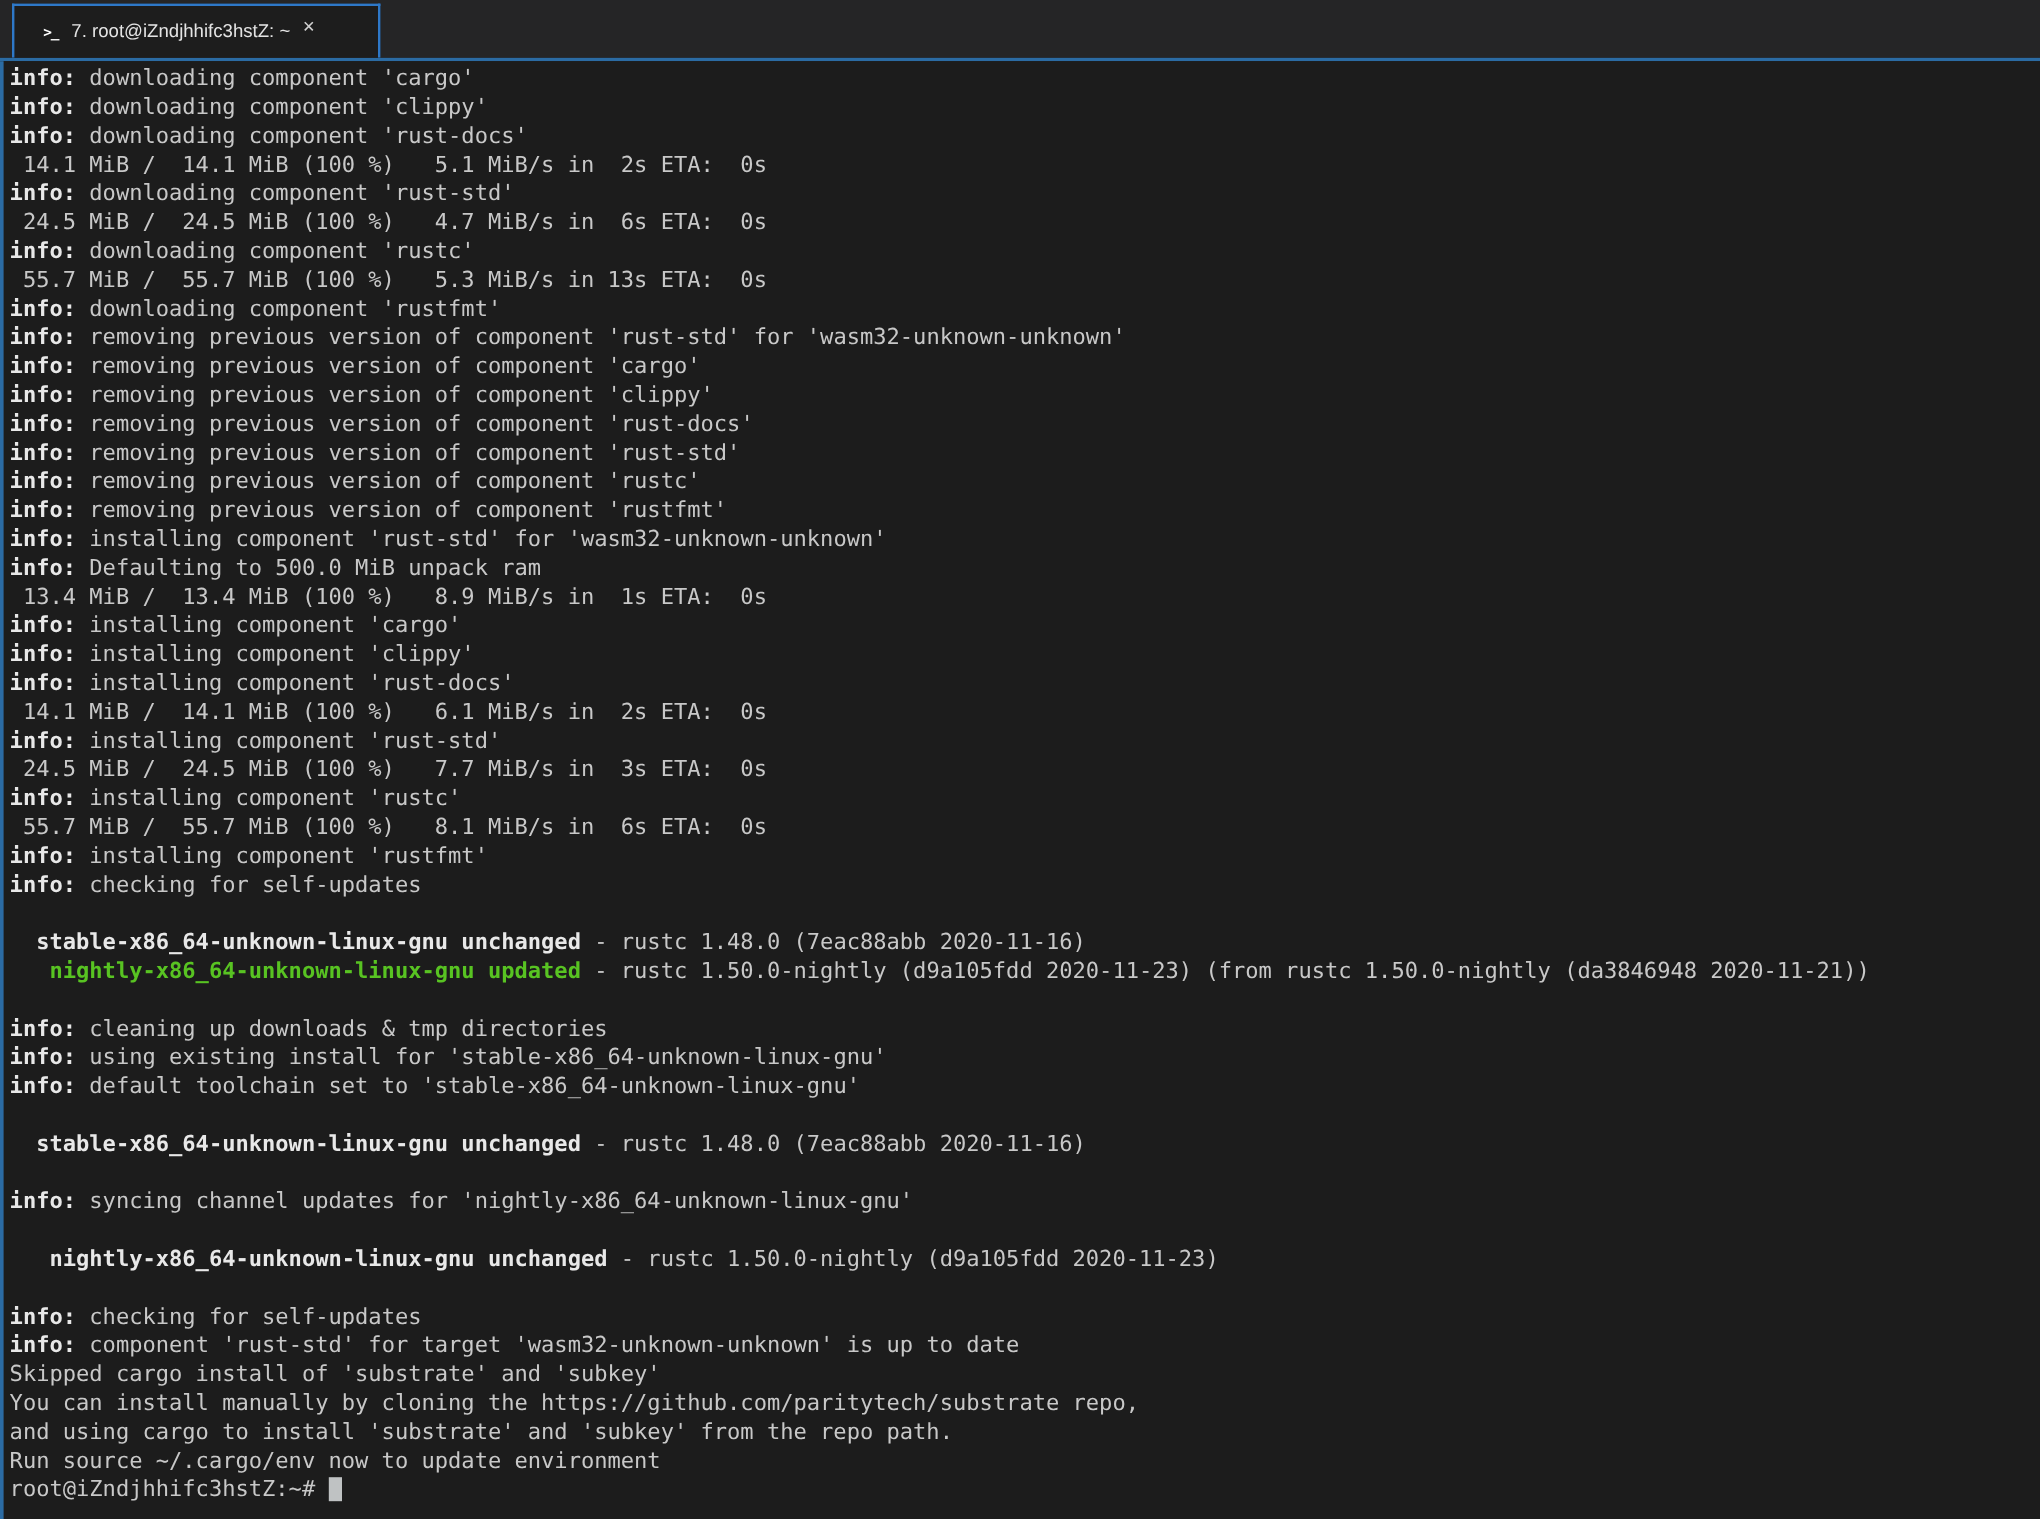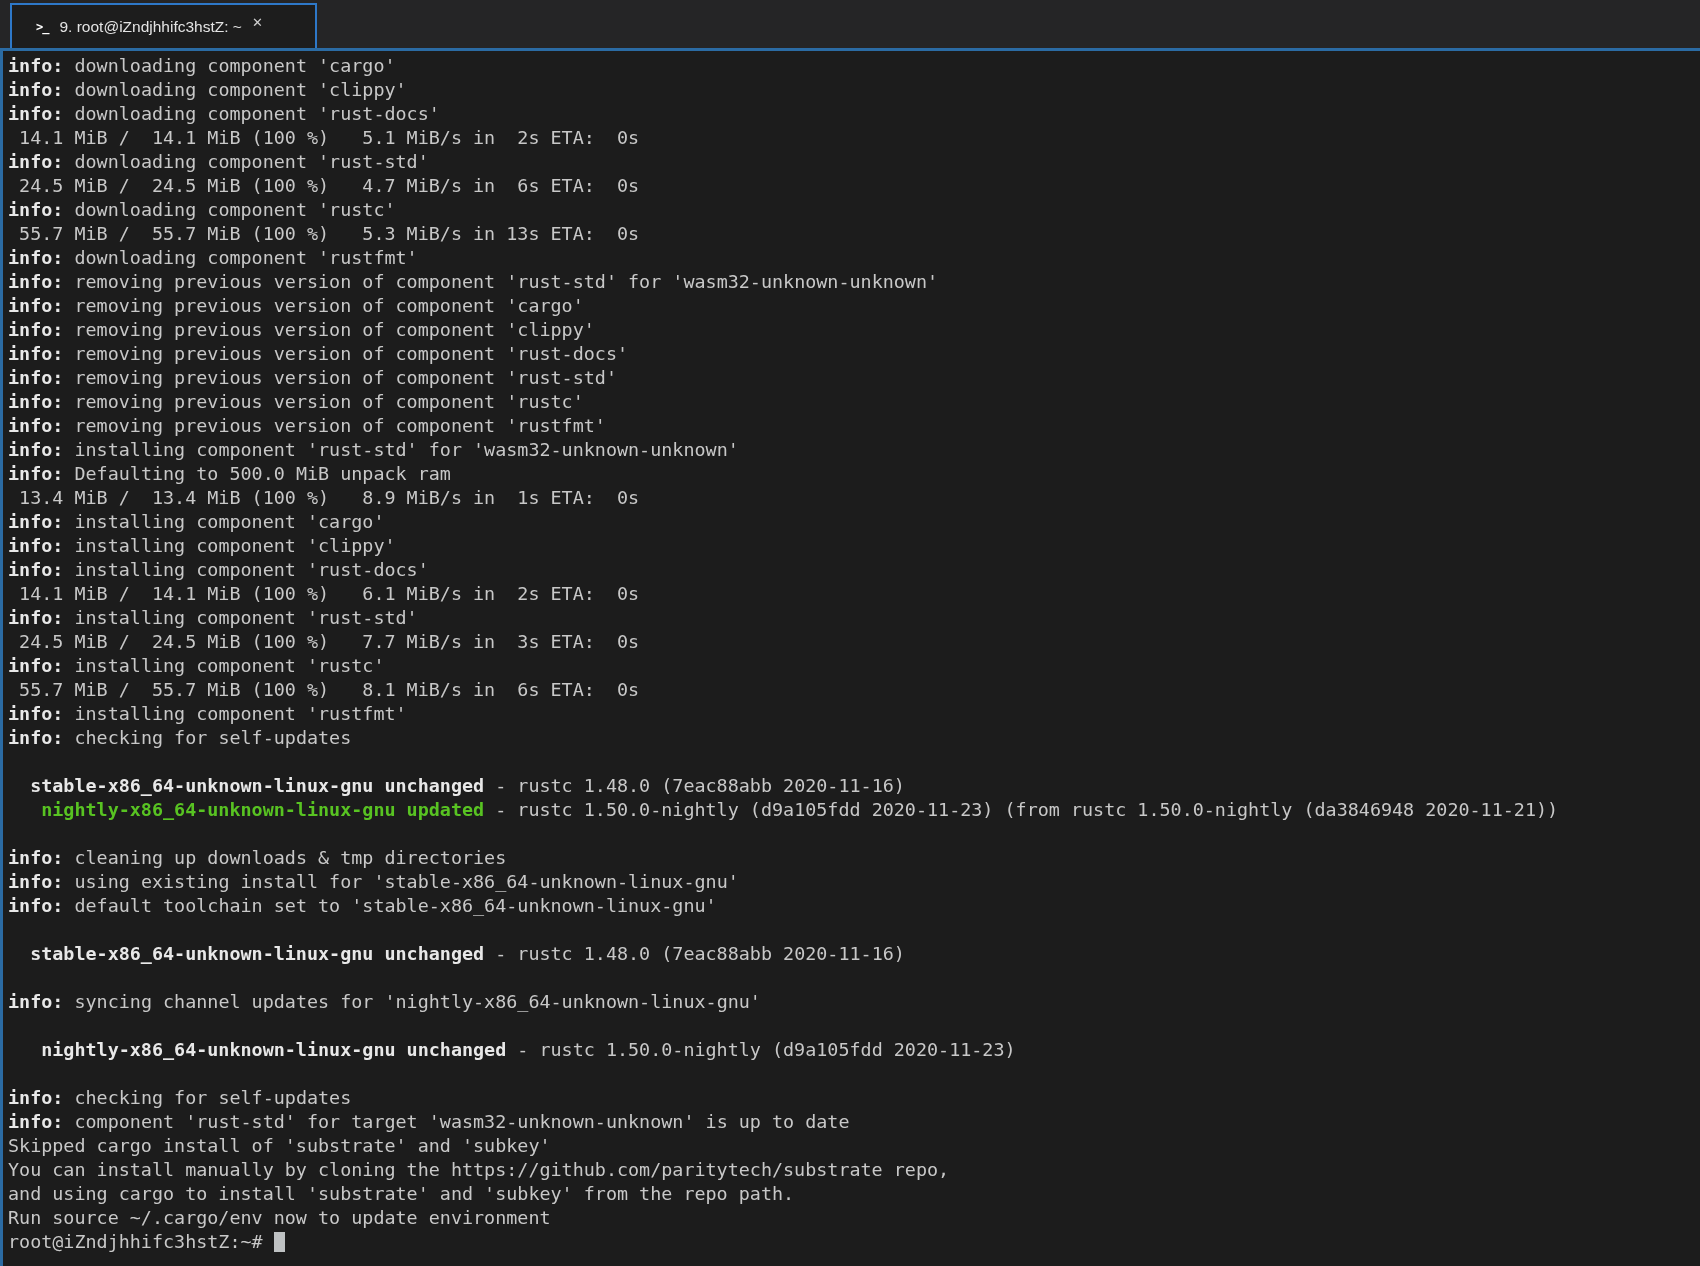--- a/index.html
+++ b/index.html
@@ -60,21 +60,21 @@
   }
 </style>
 </head>
 <body>
 
 <div class="window">
 
   <div class="tabbar">
     <div class="tab">
       <span class="tab-icon">&gt;_</span>
-      <span class="tab-title">9. root@iZndjhhifc3hstZ: ~</span>
+      <span class="tab-title">7. root@iZndjhhifc3hstZ: ~</span>
       <span class="tab-close">✕</span>
     </div>
   </div>
 
   <div class="pane-top-border"></div>
 
   <div class="terminal"><div class="tline"><span class="seg-b">info:</span><span class="seg-n"> downloading component 'cargo'</span></div><div class="tline"><span class="seg-b">info:</span><span class="seg-n"> downloading component 'clippy'</span></div><div class="tline"><span class="seg-b">info:</span><span class="seg-n"> downloading component 'rust-docs'</span></div><div class="tline"><span class="seg-n"> 14.1 MiB /  14.1 MiB (100 %)   5.1 MiB/s in  2s ETA:  0s</span></div><div class="tline"><span class="seg-b">info:</span><span class="seg-n"> downloading component 'rust-std'</span></div><div class="tline"><span class="seg-n"> 24.5 MiB /  24.5 MiB (100 %)   4.7 MiB/s in  6s ETA:  0s</span></div><div class="tline"><span class="seg-b">info:</span><span class="seg-n"> downloading component 'rustc'</span></div><div class="tline"><span class="seg-n"> 55.7 MiB /  55.7 MiB (100 %)   5.3 MiB/s in 13s ETA:  0s</span></div><div class="tline"><span class="seg-b">info:</span><span class="seg-n"> downloading component 'rustfmt'</span></div><div class="tline"><span class="seg-b">info:</span><span class="seg-n"> removing previous version of component 'rust-std' for 'wasm32-unknown-unknown'</span></div><div class="tline"><span class="seg-b">info:</span><span class="seg-n"> removing previous version of component 'cargo'</span></div><div class="tline"><span class="seg-b">info:</span><span class="seg-n"> removing previous version of component 'clippy'</span></div><div class="tline"><span class="seg-b">info:</span><span class="seg-n"> removing previous version of component 'rust-docs'</span></div><div class="tline"><span class="seg-b">info:</span><span class="seg-n"> removing previous version of component 'rust-std'</span></div><div class="tline"><span class="seg-b">info:</span><span class="seg-n"> removing previous version of component 'rustc'</span></div><div class="tline"><span class="seg-b">info:</span><span class="seg-n"> removing previous version of component 'rustfmt'</span></div><div class="tline"><span class="seg-b">info:</span><span class="seg-n"> installing component 'rust-std' for 'wasm32-unknown-unknown'</span></div><div class="tline"><span class="seg-b">info:</span><span class="seg-n"> Defaulting to 500.0 MiB unpack ram</span></div><div class="tline"><span class="seg-n"> 13.4 MiB /  13.4 MiB (100 %)   8.9 MiB/s in  1s ETA:  0s</span></div><div class="tline"><span class="seg-b">info:</span><span class="seg-n"> installing component 'cargo'</span></div><div class="tline"><span class="seg-b">info:</span><span class="seg-n"> installing component 'clippy'</span></div><div class="tline"><span class="seg-b">info:</span><span class="seg-n"> installing component 'rust-docs'</span></div><div class="tline"><span class="seg-n"> 14.1 MiB /  14.1 MiB (100 %)   6.1 MiB/s in  2s ETA:  0s</span></div><div class="tline"><span class="seg-b">info:</span><span class="seg-n"> installing component 'rust-std'</span></div><div class="tline"><span class="seg-n"> 24.5 MiB /  24.5 MiB (100 %)   7.7 MiB/s in  3s ETA:  0s</span></div><div class="tline"><span class="seg-b">info:</span><span class="seg-n"> installing component 'rustc'</span></div><div class="tline"><span class="seg-n"> 55.7 MiB /  55.7 MiB (100 %)   8.1 MiB/s in  6s ETA:  0s</span></div><div class="tline"><span class="seg-b">info:</span><span class="seg-n"> installing component 'rustfmt'</span></div><div class="tline"><span class="seg-b">info:</span><span class="seg-n"> checking for self-updates</span></div><div class="tline"> </div><div class="tline"><span class="seg-b">  stable-x86_64-unknown-linux-gnu unchanged</span><span class="seg-n"> - rustc 1.48.0 (7eac88abb 2020-11-16)</span></div><div class="tline"><span class="seg-g">   nightly-x86_64-unknown-linux-gnu updated</span><span class="seg-n"> - rustc 1.50.0-nightly (d9a105fdd 2020-11-23) (from rustc 1.50.0-nightly (da3846948 2020-11-21))</span></div><div class="tline"> </div><div class="tline"><span class="seg-b">info:</span><span class="seg-n"> cleaning up downloads &amp; tmp directories</span></div><div class="tline"><span class="seg-b">info:</span><span class="seg-n"> using existing install for 'stable-x86_64-unknown-linux-gnu'</span></div><div class="tline"><span class="seg-b">info:</span><span class="seg-n"> default toolchain set to 'stable-x86_64-unknown-linux-gnu'</span></div><div class="tline"> </div><div class="tline"><span class="seg-b">  stable-x86_64-unknown-linux-gnu unchanged</span><span class="seg-n"> - rustc 1.48.0 (7eac88abb 2020-11-16)</span></div><div class="tline"> </div><div class="tline"><span class="seg-b">info:</span><span class="seg-n"> syncing channel updates for 'nightly-x86_64-unknown-linux-gnu'</span></div><div class="tline"> </div><div class="tline"><span class="seg-b">   nightly-x86_64-unknown-linux-gnu unchanged</span><span class="seg-n"> - rustc 1.50.0-nightly (d9a105fdd 2020-11-23)</span></div><div class="tline"> </div><div class="tline"><span class="seg-b">info:</span><span class="seg-n"> checking for self-updates</span></div><div class="tline"><span class="seg-b">info:</span><span class="seg-n"> component 'rust-std' for target 'wasm32-unknown-unknown' is up to date</span></div><div class="tline"><span class="seg-n">Skipped cargo install of 'substrate' and 'subkey'</span></div><div class="tline"><span class="seg-n">You can install manually by cloning the https://github.com/paritytech/substrate repo,</span></div><div class="tline"><span class="seg-n">and using cargo to install 'substrate' and 'subkey' from the repo path.</span></div><div class="tline"><span class="seg-n">Run source ~/.cargo/env now to update environment</span></div><div class="tline"><span class="seg-n">root@iZndjhhifc3hstZ:~# </span><span class="cursor"></span></div></div>
 
 </div>
 

